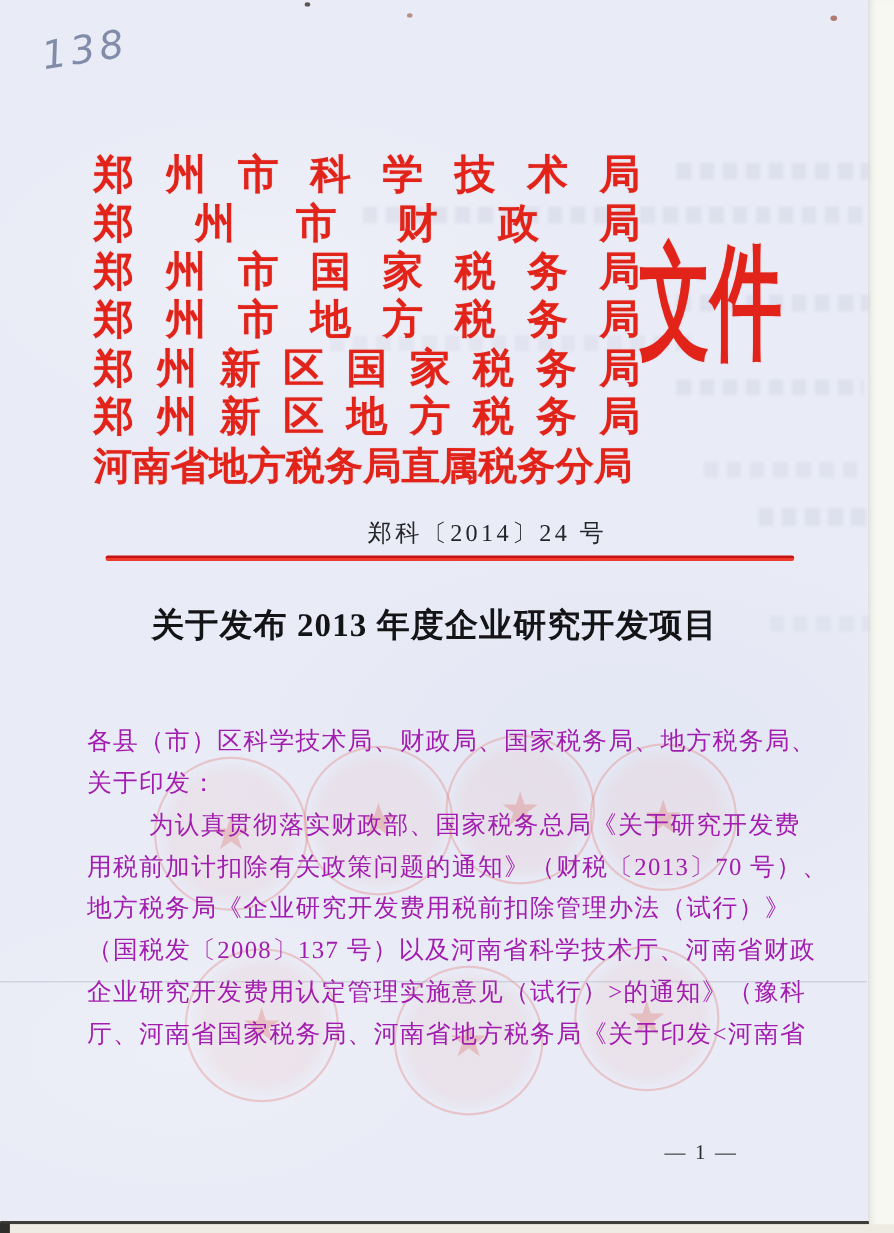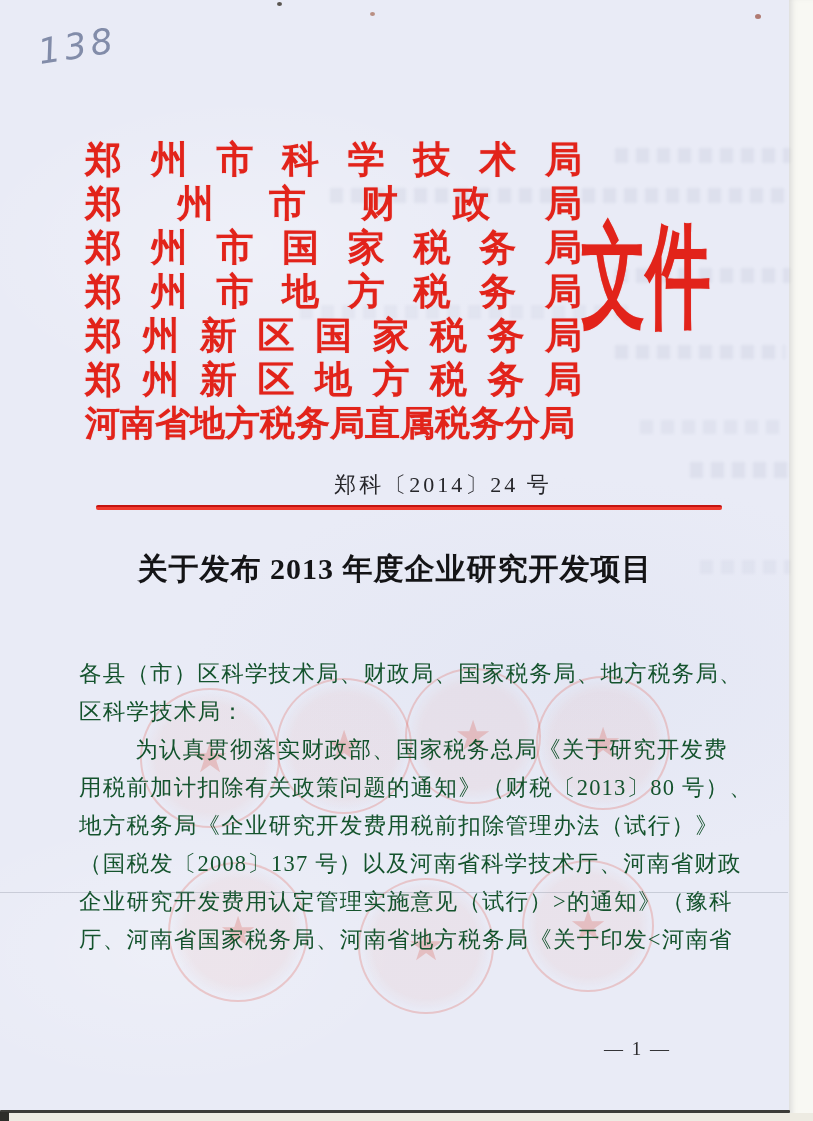--- a/index.html
+++ b/index.html
@@ -76,21 +76,21 @@
   }
 
   .title{
     position:absolute;left:0;top:548px;width:790px;text-align:center;
     font-weight:700;color:#141416;font-size:30px;line-height:41px;
     letter-spacing:1px;
   }
 
   .body-text{
     position:absolute;left:79px;top:655px;width:660px;
-    font-size:22.5px;line-height:38px;color:#14532d;
+    font-size:22.5px;line-height:38px;color:#a21caf;
     letter-spacing:1.2px;
   }
   .body-line{white-space:nowrap;}
   .body-line.indent{text-indent:2em;text-align:center;}
 
   .page-number{
     position:absolute;left:604px;top:1038px;
     font-size:19px;color:#2c2c2e;letter-spacing:2px;white-space:nowrap;
   }
 
@@ -227,23 +227,23 @@
 
   <div class="doc-number">郑科〔2014〕24 号</div>
   <div class="red-rule"></div>
 
   <div class="title">
     <div>关于发布 2013 年度企业研究开发项目</div>
   </div>
 
   <div class="body-text">
     <div class="body-line">各县（市）区科学技术局、财政局、国家税务局、地方税务局、</div>
-    <div class="body-line">区科学技术局：</div>
+    <div class="body-line">关于印发：</div>
     <div class="body-line indent">为认真贯彻落实财政部、国家税务总局《关于研究开发费</div>
-    <div class="body-line">用税前加计扣除有关政策问题的通知》（财税〔2013〕80 号）、</div>
+    <div class="body-line">用税前加计扣除有关政策问题的通知》（财税〔2013〕70 号）、</div>
     <div class="body-line">地方税务局《企业研究开发费用税前扣除管理办法（试行）》</div>
     <div class="body-line">（国税发〔2008〕137 号）以及河南省科学技术厅、河南省财政</div>
     <div class="body-line">企业研究开发费用认定管理实施意见（试行）&gt;的通知》（豫科</div>
     <div class="body-line">厅、河南省国家税务局、河南省地方税务局《关于印发&lt;河南省</div>
   </div>
 
   <div class="crease"></div>
 
   <div class="page-number">— 1 —</div>
 

